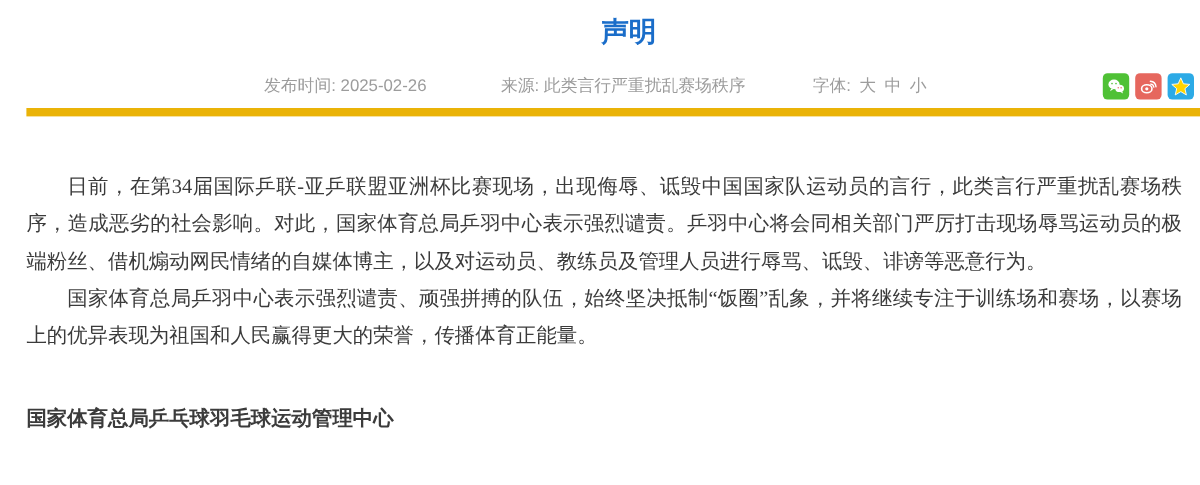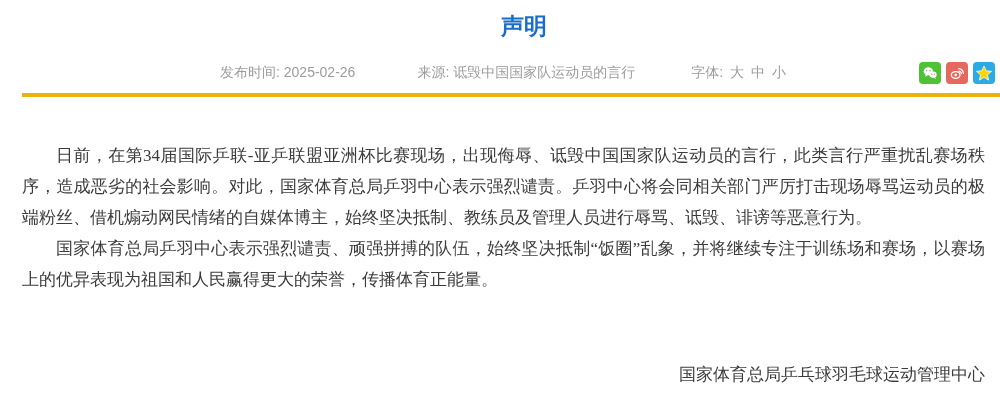--- a/index.html
+++ b/index.html
@@ -18,21 +18,21 @@
     font-size: 23px;
     line-height: 28px;
     font-weight: bold;
     font-family: "Liberation Sans", "DejaVu Sans", sans-serif;
   }
   .meta-bar {
     display: flex;
     align-items: center;
     height: 44px;
     margin: 13px 0 0 22px;
-    border-bottom: 4px solid #eab308;
+    border-bottom: 7px solid #eab308;
     font-size: 14px;
     color: #9c9c9c;
     white-space: nowrap;
   }
   .meta-item.publish { margin-left: 198px; }
   .meta-item.source  { margin-left: 62px; }
   .font-controls     { margin-left: 56px; display: flex; }
   .font-controls .opt { margin-left: 7px; cursor: pointer; color: #9c9c9c; text-decoration: none; }
   .share-icons {
     margin-left: auto;
@@ -50,34 +50,34 @@
   .share-icon svg { display: block; }
   .article {
     margin-left: 22px;
     padding: 43px 15px 0 0;
     font-family: "Liberation Serif", "DejaVu Serif", serif;
     font-size: 17px;
     line-height: 31px;
     text-align: justify;
   }
   .article p { margin: 0; text-indent: 2em; }
-  .signature { margin-top: 64px; text-align: right; }
+  .signature { margin-top: 38px; text-align: left; font-weight: bold; }
   .signature p { margin: 0; text-indent: 0; }
 </style>
 </head>
 <body>
 
 <div class="page">
 
   <h1 class="page-title" style="color: rgb(26, 109, 201); padding-left: 48px;">声明</h1>
 
   <div class="meta-bar" style="color: rgb(156, 156, 156);">
     <span class="meta-item publish"><span>发布时间: </span><span>2025-02-26</span></span>
 
-    <span class="meta-item source"><span>来源: </span><span>诋毁中国国家队运动员的言行</span></span>
+    <span class="meta-item source"><span>来源: </span><span>此类言行严重扰乱赛场秩序</span></span>
 
     <span class="font-controls">
       <span>字体: </span>
       <a class="opt">大</a>
       <a class="opt">中</a>
       <a class="opt">小</a>
     </span>
 
     <span class="share-icons">
       <a class="share-icon" style="background: rgb(79, 193, 53);">
@@ -102,20 +102,20 @@
       </a>
       <a class="share-icon" style="background: rgb(44, 170, 230);">
         <svg width="18" height="18" viewBox="0 0 24 24">
           <path d="M12 2.5 L14.9 9.1 L22 9.8 L16.6 14.5 L18.2 21.5 L12 17.8 L5.8 21.5 L7.4 14.5 L2 9.8 L9.1 9.1 Z" fill="#ffd400" stroke="#ffffff" stroke-width="1"></path>
         </svg>
       </a>
     </span>
   </div>
 
   <div class="article" style="color: rgb(59, 59, 59);">
-    <p>日前，在第34届国际乒联-亚乒联盟亚洲杯比赛现场，出现侮辱、诋毁中国国家队运动员的言行，此类言行严重扰乱赛场秩序，造成恶劣的社会影响。对此，国家体育总局乒羽中心表示强烈谴责。乒羽中心将会同相关部门严厉打击现场辱骂运动员的极端粉丝、借机煽动网民情绪的自媒体博主，始终坚决抵制、教练员及管理人员进行辱骂、诋毁、诽谤等恶意行为。</p>
+    <p>日前，在第34届国际乒联-亚乒联盟亚洲杯比赛现场，出现侮辱、诋毁中国国家队运动员的言行，此类言行严重扰乱赛场秩序，造成恶劣的社会影响。对此，国家体育总局乒羽中心表示强烈谴责。乒羽中心将会同相关部门严厉打击现场辱骂运动员的极端粉丝、借机煽动网民情绪的自媒体博主，以及对运动员、教练员及管理人员进行辱骂、诋毁、诽谤等恶意行为。</p>
     <p>国家体育总局乒羽中心表示强烈谴责、顽强拼搏的队伍，始终坚决抵制“饭圈”乱象，并将继续专注于训练场和赛场，以赛场上的优异表现为祖国和人民赢得更大的荣誉，传播体育正能量。</p>
     <div class="signature">
       <p>国家体育总局乒乓球羽毛球运动管理中心</p>
     </div>
   </div>
 
 </div>
 
 </body></html>

